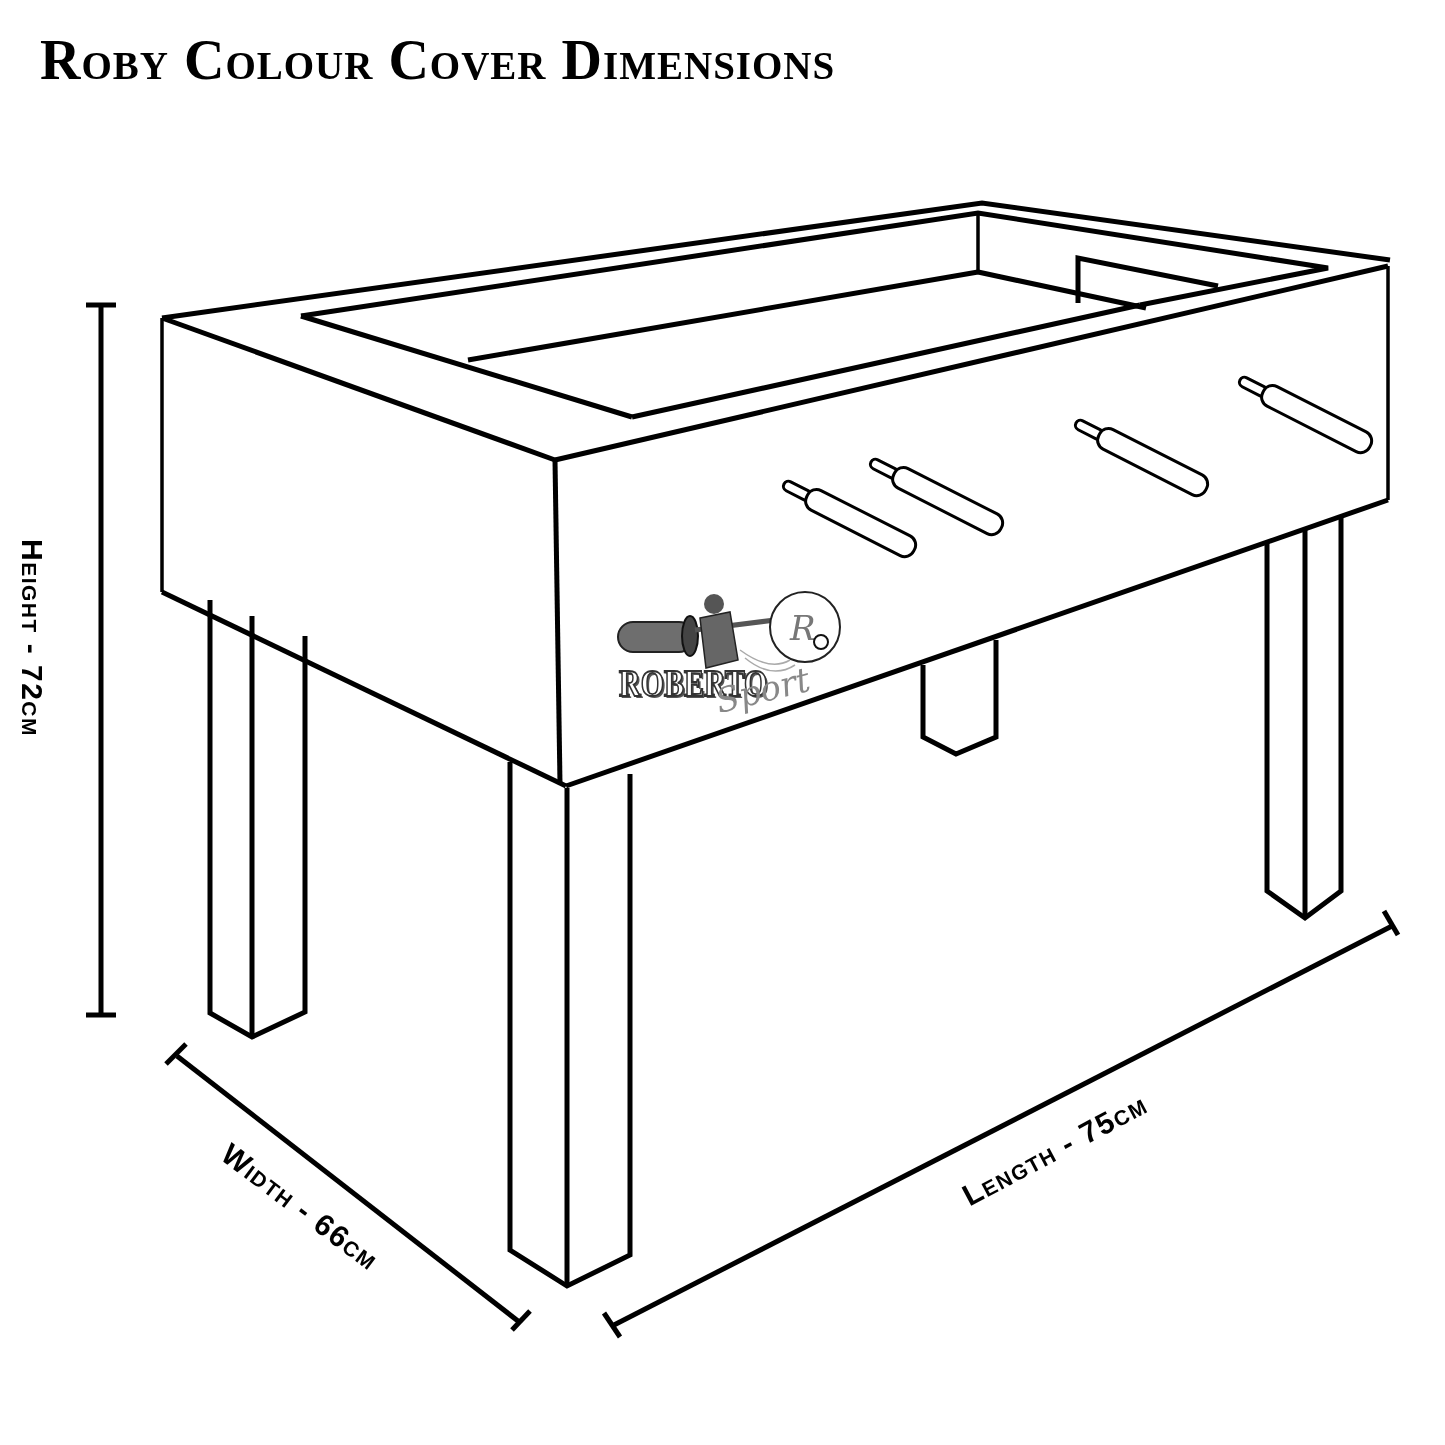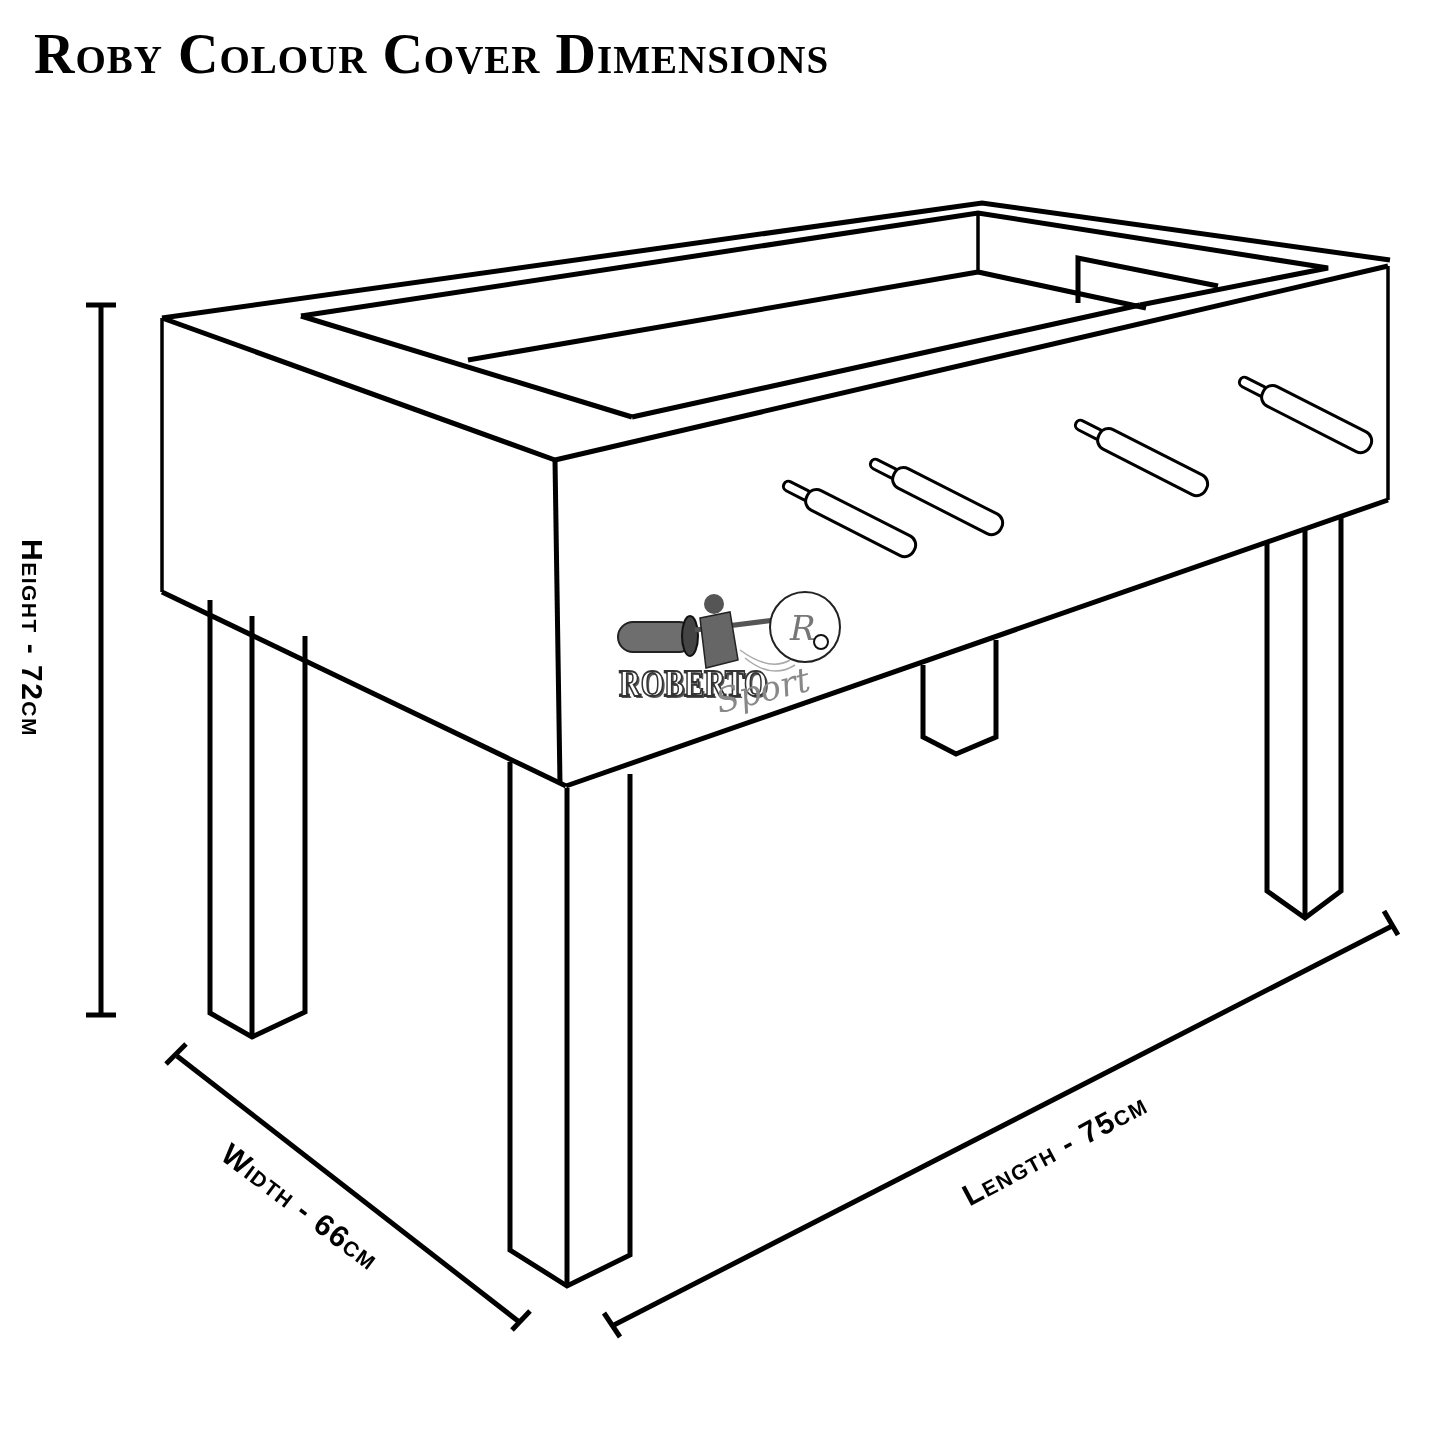--- a/index.html
+++ b/index.html
@@ -1,18 +1,18 @@
 <!DOCTYPE html>
 <html><head>
   <meta charset="utf-8">
   <style>
     html, body { margin: 0; padding: 0; background: #ffffff; }
     body { width: 1445px; height: 1445px; position: relative; overflow: hidden; font-family: "Liberation Serif", "DejaVu Serif", serif; color: #000; }
     .title {
-      position: absolute; left: 30px; top: 22px; margin: 4px;
+      position: absolute; left: 30px; top: 22px; margin: 10px;
       font-family: "Liberation Serif", "DejaVu Serif", serif;
       font-weight: 900; font-size: 56px; letter-spacing: 1px;
       font-variant: small-caps; line-height: 1; white-space: nowrap;
       transform: scaleX(1.0); transform-origin: left top;
     }
     svg.drawing { position: absolute; left: 0; top: 0; }
     .ln { stroke: #000; stroke-width: 5; fill: none; stroke-linejoin: miter; stroke-linecap: butt; }
     .ln-thin { stroke: #000; stroke-width: 3.5; fill: none; }
     .ln-dim { stroke: #000; stroke-width: 5; fill: none; }
     .handle { stroke: #000; stroke-width: 3; fill: #fff; }

